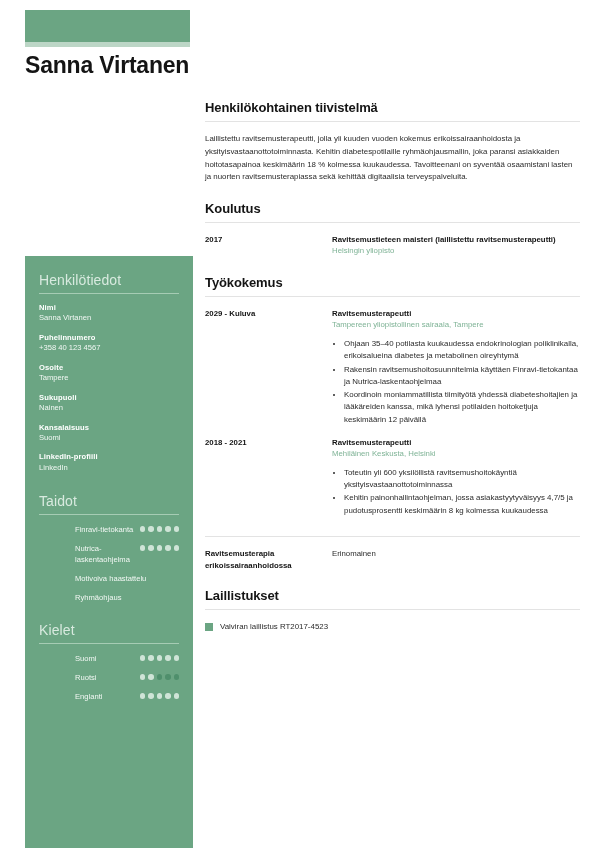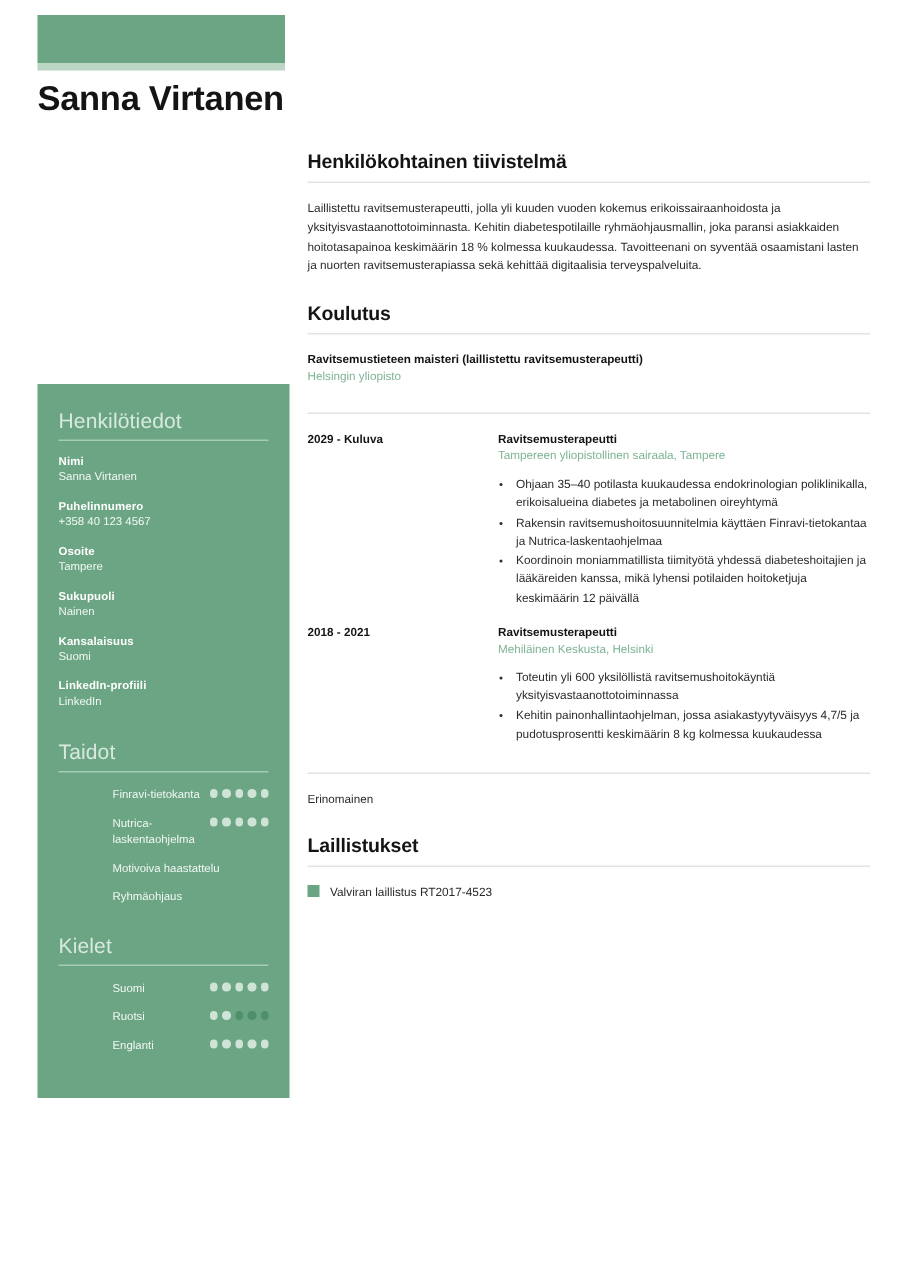--- a/index.html
+++ b/index.html
@@ -25,21 +25,21 @@
   }
   .full-name {
     position:absolute; left:25px; top:52px;
     font-size:23px; font-weight:700; letter-spacing:-0.2px;
     color:#141414; white-space:nowrap;
   }
 
   
   .sidebar {
     position:absolute; left:25px; top:256px;
-    width:168px; height:476px;
+    width:168px; height:592px;
     background:#6ba583;
     padding:16px 14px 10px 14px;
     color:#ffffff;
   }
   .side-section-title {
     font-size:14px; font-weight:400;
     color:#d8eadf;
     padding-bottom:5px;
     letter-spacing:0.1px;
   }
@@ -249,31 +249,33 @@
       <div class="summary-text">Laillistettu ravitsemusterapeutti, jolla yli kuuden vuoden kokemus erikoissairaanhoidosta ja yksityisvastaanottotoiminnasta. Kehitin diabetespotilaille ryhmäohjausmallin, joka paransi asiakkaiden hoitotasapainoa keskimäärin 18 % kolmessa kuukaudessa. Tavoitteenani on syventää osaamistani lasten ja nuorten ravitsemusterapiassa sekä kehittää digitaalisia terveyspalveluita.</div>
     </div>
 
     <div class="spacer-md"></div>
 
     <div class="sec">
       <div class="sec-title">Koulutus</div>
       <div class="sec-rule"></div>
       <div id="education-list">
           <div class="entry">
+            <div class="entry-date">2017</div>
             <div class="entry-body">
               <div class="entry-title">Ravitsemustieteen maisteri (laillistettu ravitsemusterapeutti)</div>
               <div class="entry-org">Helsingin yliopisto</div>
             </div>
           </div>
         </div>
     </div>
 
     <div class="spacer-sm"></div>
 
     <div class="sec">
+      <div class="sec-title">Työkokemus</div>
       <div class="sec-rule"></div>
       <div id="experience-list">
           <div class="entry">
             <div class="entry-date">2029 - Kuluva</div>
             <div class="entry-body">
               <div class="entry-title">Ravitsemusterapeutti</div>
               <div class="entry-org">Tampereen yliopistollinen sairaala, Tampere</div>
               <ul class="bullets">
                 <li>Ohjaan 35–40 potilasta kuukaudessa endokrinologian poliklinikalla, erikoisalueina diabetes ja metabolinen oireyhtymä</li>
                 <li>Rakensin ravitsemushoitosuunnitelmia käyttäen Finravi-tietokantaa ja Nutrica-laskentaohjelmaa</li>
@@ -294,20 +296,21 @@
           </div>
         </div>
     </div>
 
     <div class="spacer-sm"></div>
 
     <div class="sec">
       <div class="sec-rule"></div>
       <div id="prof-list">
           <div class="prof-row">
+            <div class="prof-name">Ravitsemusterapia erikoissairaanhoidossa</div>
             <div class="prof-level">Erinomainen</div>
           </div>
         </div>
     </div>
 
     <div class="spacer-md"></div>
 
     <div class="sec">
       <div class="sec-title">Laillistukset</div>
       <div class="sec-rule"></div>

